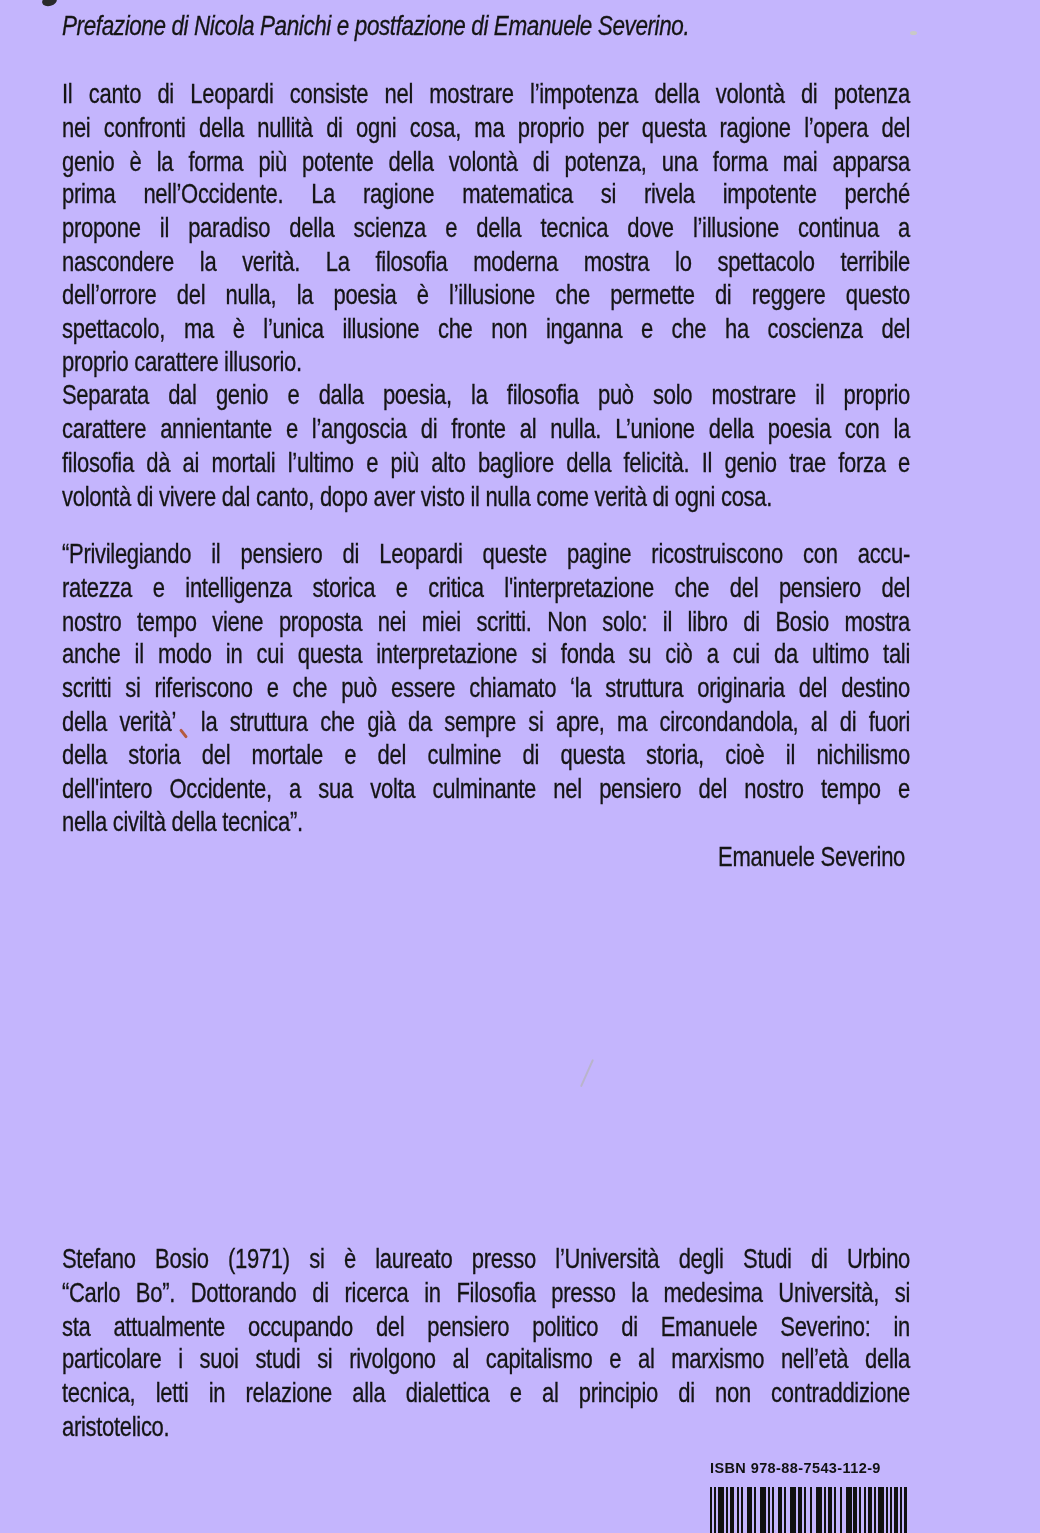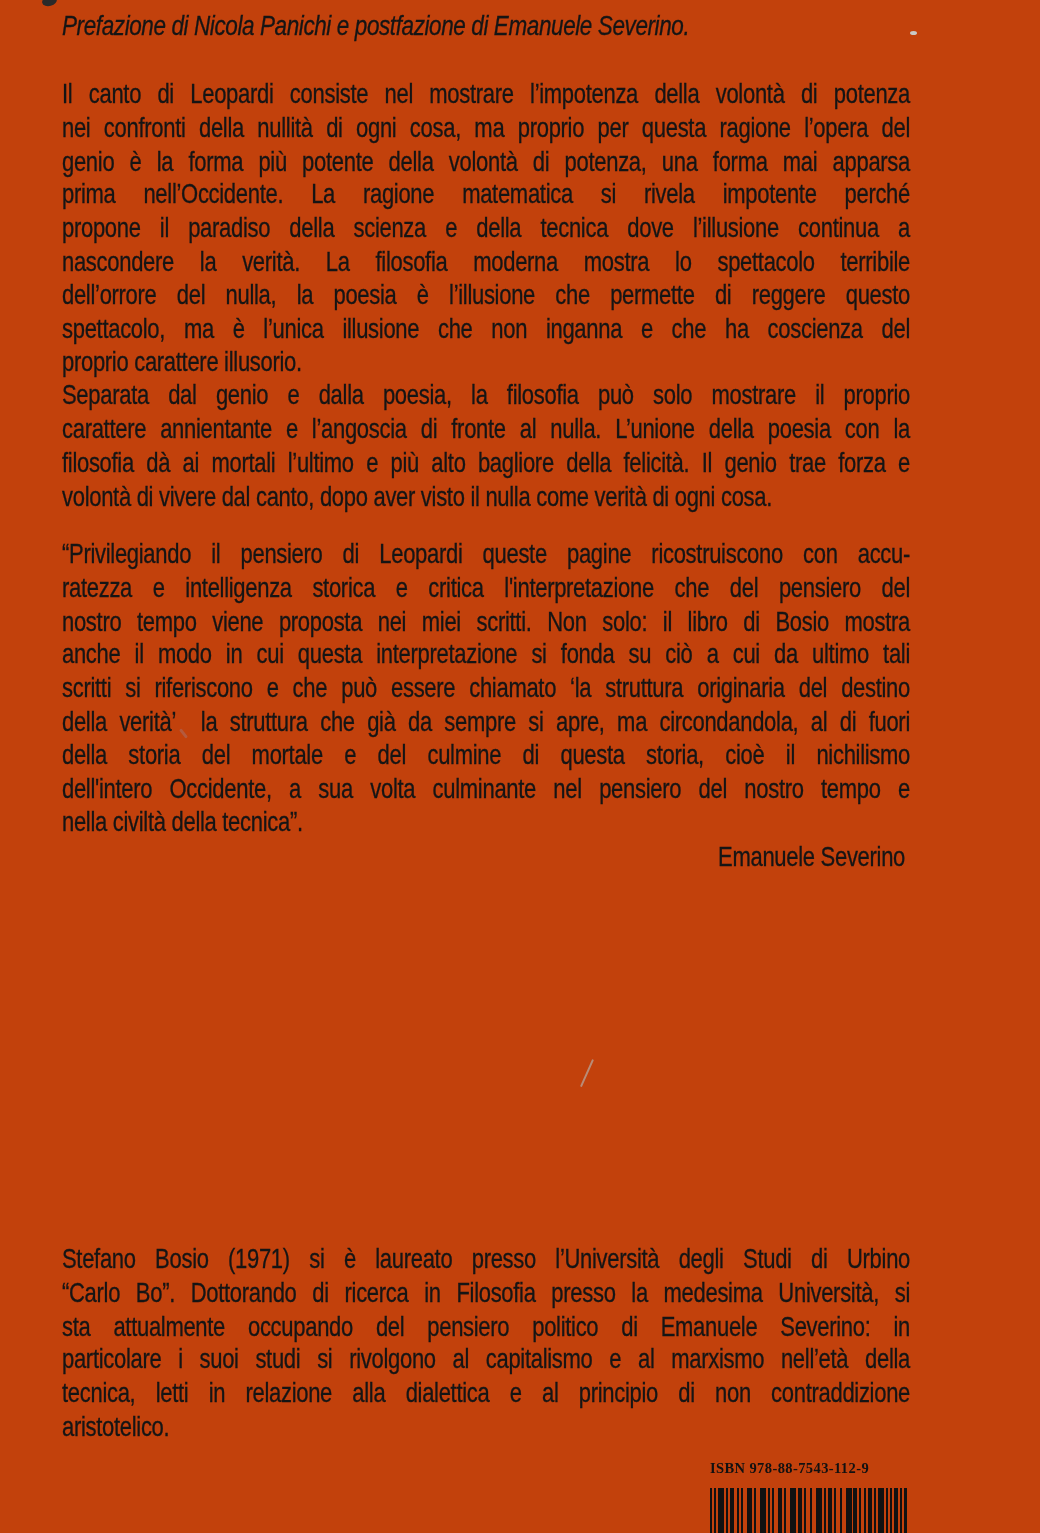--- a/index.html
+++ b/index.html
@@ -4,21 +4,21 @@
 <style>
   * { margin:0; padding:0; box-sizing:border-box; }
   html, body { width:1040px; height:1533px; }
   body {
     background:#fbfbfa;
     font-family:"Liberation Sans", sans-serif;
     color:#151515;
     position:relative;
     overflow:hidden;
   }
-  .page { position:absolute; inset:0; background:#c2410c; }
+  .page { position:absolute; inset:0; background:#c4b5fd; }
 
   
   .txt {
     position:absolute;
     left:62px;
     width:848px;
     font-size:22px;
     line-height:26.8px;
     letter-spacing:-0.3px;
     transform:scaleY(1.25);
@@ -44,21 +44,21 @@
   }
 
   
   .isbn-area {
     position:absolute;
     left:710px;
     top:1460px;
     width:200px;
   }
   .isbn-label {
-    font-family:Liberation Serif, serif;
+    font-family:Liberation Sans, sans-serif;
     font-weight:bold;
     font-size:14.5px;
     letter-spacing:0.4px;
     color:#111;
     white-space:nowrap;
     margin-bottom:11px;
   }
   .barcode { display:block; }
 
   

